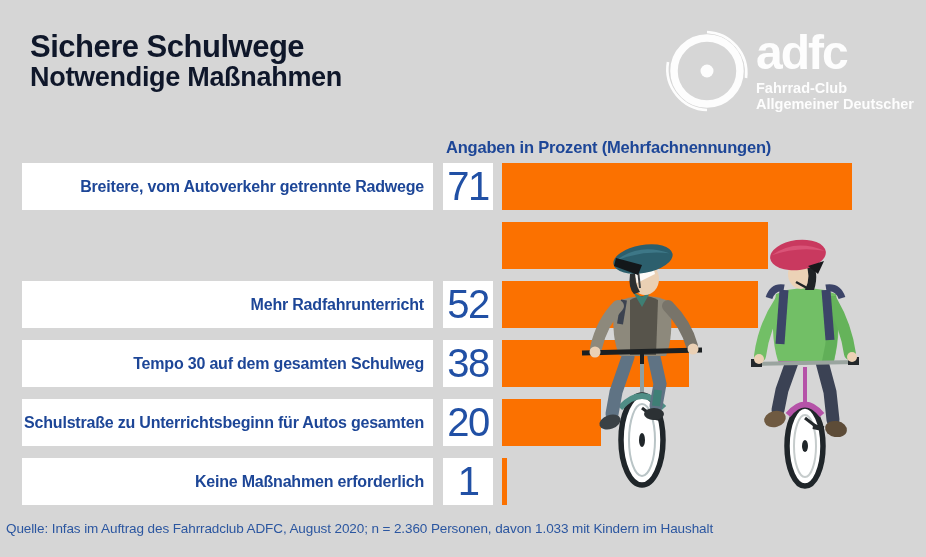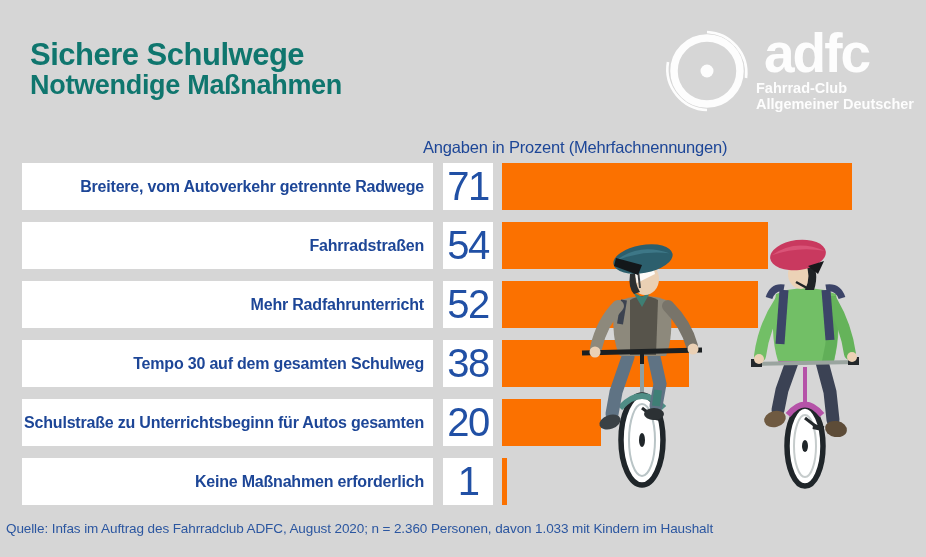--- a/index.html
+++ b/index.html
@@ -1,33 +1,33 @@
 <!DOCTYPE html>
 <html><head>
 <meta charset="utf-8">
 <style>
   html,body{margin:0;padding:0;}
   .canvas{
     position:relative;width:926px;height:557px;overflow:hidden;
     background:#d6d6d6;
     font-family:"Liberation Sans","DejaVu Sans",sans-serif;
   }
-  .title-block{position:absolute;left:30px;top:38px;color:#0f766e;}
+  .title-block{position:absolute;left:30px;top:30px;color:#0f172a;}
   .title-block h1{margin:0;font-size:31px;line-height:33px;letter-spacing:-0.5px;font-weight:bold;}
   .title-block h2{margin:2px 0 0 0;font-size:27px;line-height:24px;letter-spacing:-0.3px;font-weight:bold;}
 
   
   .logo{position:absolute;left:660px;top:28px;display:flex;align-items:flex-start;color:#ffffff;opacity:.96;}
   .logo-text{margin-left:4px;}
-  .logo-wordmark{font-size:55px;font-weight:bold;line-height:52px;letter-spacing:-2px;margin-top:-1px;margin-left:8px;}
+  .logo-wordmark{font-size:48px;font-weight:bold;line-height:52px;letter-spacing:-2px;margin-top:-1px;}
   .logo-tagline{font-size:14.5px;font-weight:bold;line-height:15.5px;margin-top:2px;}
 
   .chart-header{
-    position:absolute;left:423px;top:138px;
-    font-size:16.5px;font-weight:normal;color:#1d4697;letter-spacing:-0.2px;
+    position:absolute;left:446px;top:138px;
+    font-size:16.5px;font-weight:bold;color:#1d4697;letter-spacing:-0.2px;
   }
 
   .rows{position:absolute;left:0;top:163px;width:840px;}
   .row{position:relative;height:47px;margin-bottom:12px;}
   .label-box{
     position:absolute;left:22px;top:0;width:411px;height:47px;background:#ffffff;
     display:flex;align-items:center;justify-content:flex-end;
     padding-right:9px;box-sizing:border-box;
     font-size:16px;font-weight:bold;color:#1d4697;letter-spacing:-0.2px;
   }
@@ -75,22 +75,20 @@
 
   <div class="chart-header">Angaben in Prozent (Mehrfachnennungen)</div>
 
   <div class="rows">
     <div class="row">
       <div class="label-box">Breitere, vom Autoverkehr getrennte Radwege</div>
       <div class="value-box">71</div>
       <div class="bar" style="width: 350px; background: rgb(251, 113, 0);"></div>
     </div>
     <div class="row">
-      <div class="label-box">Fahrradstraßen</div>
-      <div class="value-box">54</div>
       <div class="bar" style="width: 266px; background: rgb(251, 113, 0);"></div>
     </div>
     <div class="row">
       <div class="label-box">Mehr Radfahrunterricht</div>
       <div class="value-box">52</div>
       <div class="bar" style="width: 256px; background: rgb(251, 113, 0);"></div>
     </div>
     <div class="row">
       <div class="label-box">Tempo 30 auf dem gesamten Schulweg</div>
       <div class="value-box">38</div>

